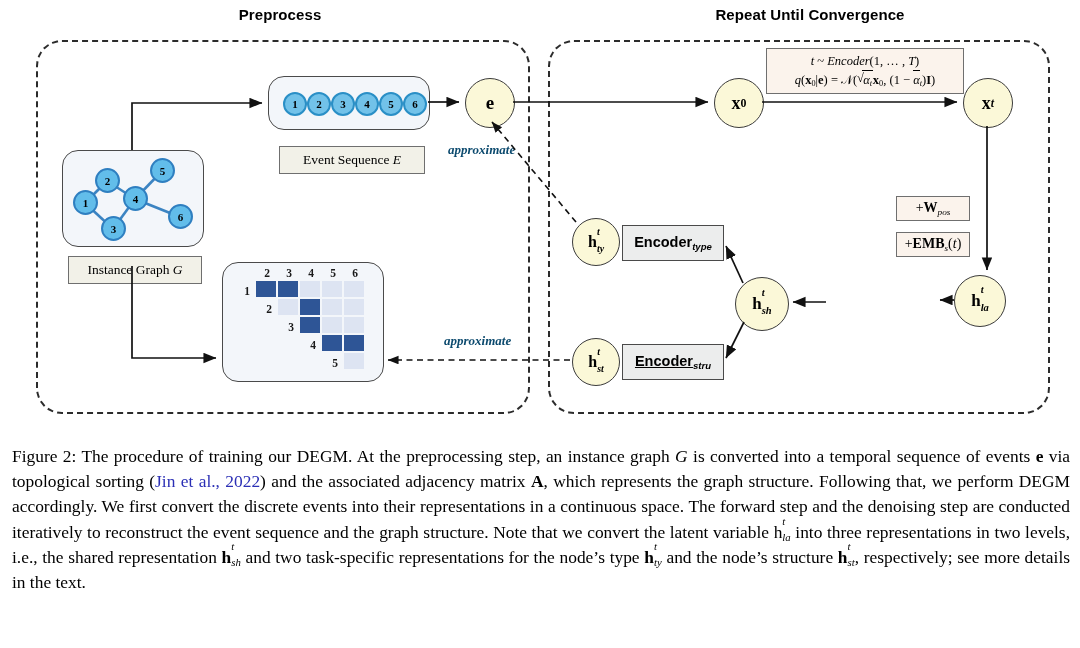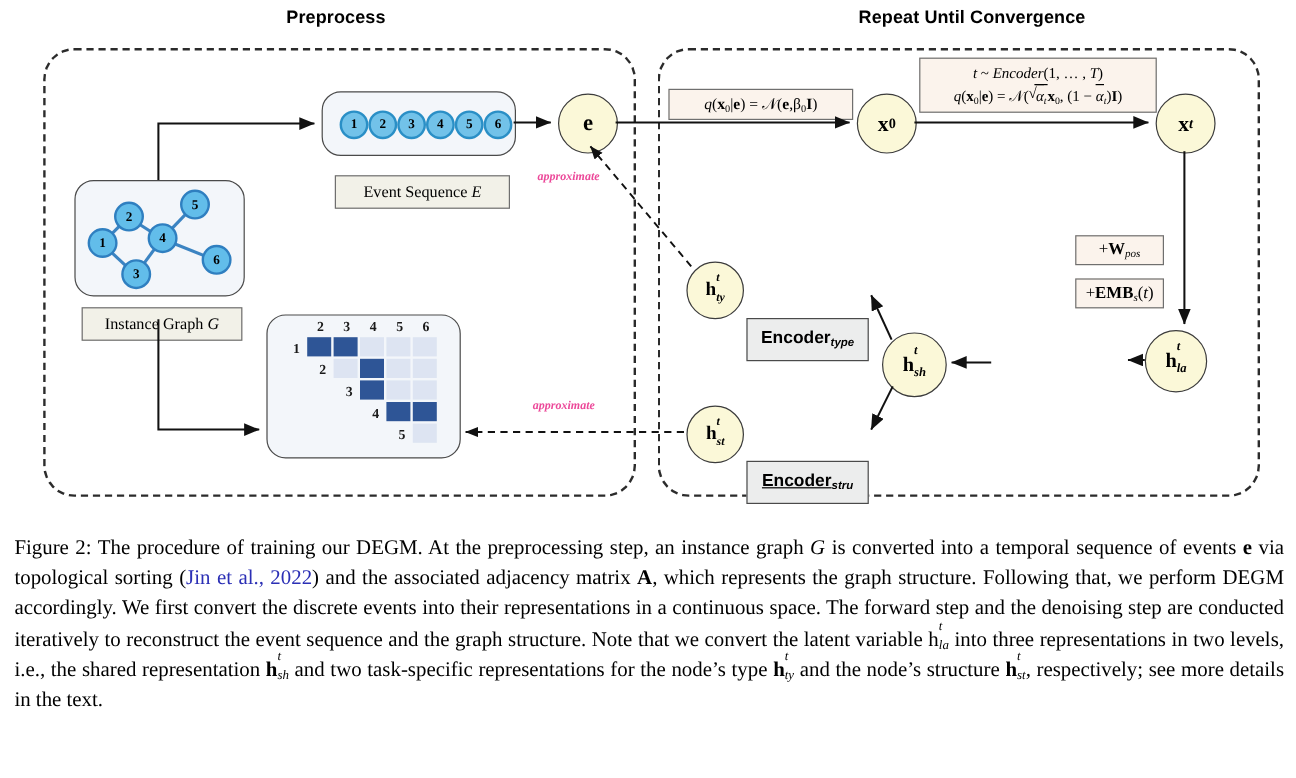--- a/index.html
+++ b/index.html
@@ -31,21 +31,21 @@
   
   .fbox{
     position:absolute;background:#fbf3ec;border:1.4px solid #6f6f6f;
     display:flex;align-items:center;justify-content:center;flex-direction:column;
     font-family:"Liberation Serif",serif;color:#000;white-space:nowrap;
   }
   
   .pbox{
     position:absolute;background:#eceded;border:1.8px solid #4a4a4a;
     display:flex;align-items:center;justify-content:center;
-    font-family:"Liberation Sans",sans-serif;font-weight:bold;font-size:14.5px;color:#000;margin-top:40px;
+    font-family:"Liberation Sans",sans-serif;font-weight:bold;font-size:14.5px;color:#000;
   }
   
   .ncircle{
     position:absolute;border-radius:50%;background:#fbf8d8;border:1.7px solid #3b3b3b;
     display:flex;align-items:center;justify-content:center;
     font-family:"Liberation Serif",serif;font-weight:bold;color:#000;
   }
   
   .ev{
     position:absolute;width:20px;height:20px;border-radius:50%;
@@ -54,22 +54,22 @@
     font-family:"Liberation Serif",serif;font-weight:bold;font-size:11px;color:#000;
   }
   
   .gn{
     position:absolute;width:21px;height:21px;border-radius:50%;
     background:#62bdea;border:2px solid #2f7fc0;
     display:flex;align-items:center;justify-content:center;
     font-family:"Liberation Serif",serif;font-weight:bold;font-size:11px;color:#000;z-index:3;
   }
   .redlab{
-    position:absolute;color:#ec4899;font-family:"Liberation Serif",serif;
-    font-style:italic;font-weight:bold;font-size:10px;white-space:nowrap;
+    position:absolute;color:#0c4a6e;font-family:"Liberation Serif",serif;
+    font-style:italic;font-weight:bold;font-size:13px;white-space:nowrap;
   }
   
   .mcell{position:absolute;}
   .mlab{
     position:absolute;font-family:"Liberation Serif",serif;font-weight:bold;font-size:11.5px;
     display:flex;align-items:center;justify-content:center;color:#1a1a1a;
   }
   svg.overlay{position:absolute;left:0;top:0;width:1080px;height:430px;pointer-events:none;}
   svg.gedges{position:absolute;left:0;top:0;width:100%;height:100%;}
 
@@ -217,23 +217,20 @@
     </div>
 
     <div class="ncircle" style="left:572px;top:338px;width:46px;height:46px;font-size:16px;">
       <span class="mb">h</span>
         <span class="stack">
           <span class="sp" style="position:relative;top:-6px;">t</span>
           <span class="sp" style="position:relative;top:2px;">st</span>
         </span>
     </div>
 
-    <div class="fbox" style="left:557px;top:74px;width:152px;height:24px;font-size:13px;">
-      <span><span class="mi">q</span>(<span class="mb">x</span><sub>0</sub>|<span class="mb">e</span>) = <span style="font-family:'Liberation Serif',serif;">𝒩</span>(<span class="mb">e</span>,β<sub>0</sub><span class="mb">I</span>)</span>
-    </div>
 
     <div class="fbox" style="left:766px;top:48px;width:196px;height:44px;font-size:12.5px;line-height:1.45;">
       <span>
         <span class="mi">t</span> ~ <span class="mi">Encoder</span>(1, … , <span class="mi">T</span>)
       </span>
       <span>
         <span class="mi">q</span>(<span class="mb">x</span><sub>0</sub>|<span class="mb">e</span>) = <span>𝒩</span>(<span class="sqrt"><span class="rad"><span class="ovl"><span class="mi">α</span></span><span class="sub-it">t</span></span></span><span class="mb">x</span><sub>0</sub>, (1 − <span class="ovl"><span class="mi">α</span></span><span class="sub-it">t</span>)<span class="mb">I</span>)
       </span>
     </div>
 

